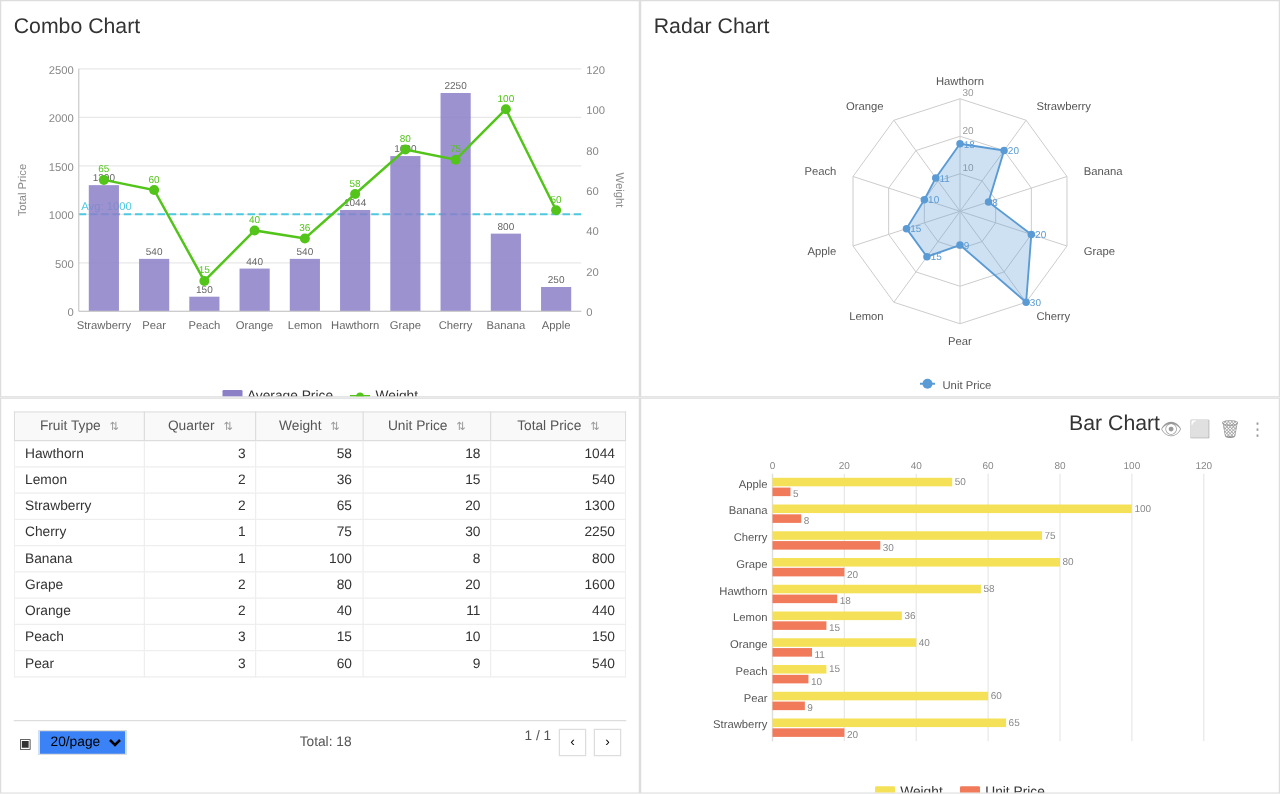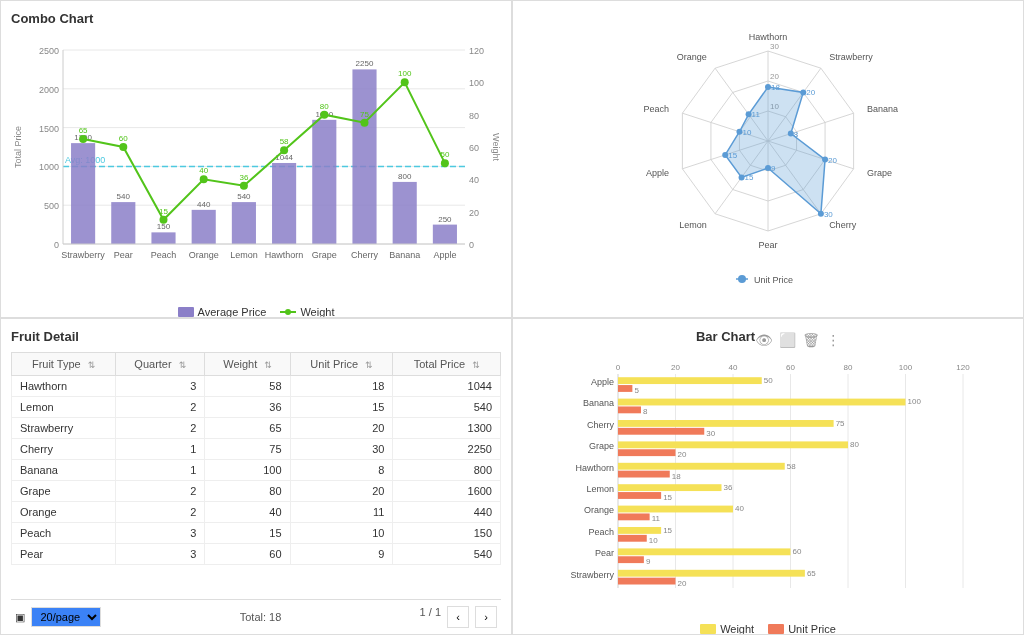--- a/index.html
+++ b/index.html
@@ -1,19 +1,19 @@
 <!DOCTYPE html>
 <html><head>
   <meta charset="utf-8">
   <style>
     * { box-sizing: border-box; margin: 0; padding: 0; }
     body { font-family: Arial, sans-serif; font-size: 12px; background: #f5f5f5; color: #333; }
     .dashboard { display: grid; grid-template-columns: 1fr 1fr; grid-template-rows: auto auto; gap: 0; width: 1024px; height: 635px; }
     .panel { background: #fff; border: 1px solid #ddd; padding: 10px; position: relative; overflow: hidden; }
-    .panel-title { font-size: 13px; font-weight: bold; margin-bottom: 8px; color: #333; }
+    .panel-title { font-size: 17px; font-weight: normal; margin-bottom: 8px; color: #333; }
     
     
     .combo-chart-panel { grid-column: 1; grid-row: 1; }
     .chart-container { position: relative; width: 100%; height: 260px; }
     .combo-svg { width: 100%; height: 100%; }
     
     
     .radar-chart-panel { grid-column: 2; grid-row: 1; }
     .radar-svg { width: 100%; height: 280px; }
     
@@ -25,21 +25,21 @@
     td { border: 1px solid #eee; padding: 4px 8px; color: #333; }
     td:nth-child(n+2) { text-align: right; }
     th .sort-icon { margin-left: 4px; font-size: 9px; color: #999; }
     .table-footer { display: flex; align-items: center; justify-content: space-between; padding: 6px 4px; border-top: 1px solid #ddd; font-size: 11px; color: #555; margin-top: 2px; }
     .page-info { display: flex; gap: 6px; }
     .page-btn { border: 1px solid #ddd; background: #fff; width: 22px; height: 22px; cursor: pointer; display: flex; align-items: center; justify-content: center; font-size: 11px; }
     .page-select { border: 1px solid #ddd; background: #3b82f6; padding: 2px 4px; font-size: 11px; cursor: pointer; }
     
     
     .bar-chart-panel { grid-column: 2; grid-row: 2; }
-    .bar-chart-header { display: flex; align-items: center; justify-content: center; margin-bottom: 6px; }
+    .bar-chart-header { display: flex; align-items: center; justify-content: flex-end; margin-bottom: 6px; }
     .bar-chart-icons { display: flex; gap: 6px; color: #999; font-size: 14px; }
     
     
     .legend { display: flex; gap: 14px; margin-top: 12px; justify-content: center; font-size: 11px; align-items: center; }
     .legend-item { display: flex; align-items: center; gap: 4px; }
   </style>
 </head>
 <body>
 
 <div class="dashboard">
@@ -134,20 +134,21 @@
       <div class="legend-item">
         <div style="width:16px;height:2px;background:#52c41a;position:relative;">
           <div style="width:6px;height:6px;border-radius:50%;background:#52c41a;position:absolute;top:-2px;left:5px;"></div>
         </div>
         <span>Weight</span>
       </div>
     </div>
   </div>
 
   <div class="panel radar-chart-panel">
+    <div class="panel-title">Radar Chart</div>
     <svg id="radarSvg" class="radar-svg" viewBox="0 0 360 280">
         <path d="M 180 100 L 197.6335575687742 105.72949016875157 L 208.5316954888546 120.72949016875158 L 208.5316954888546 139.27050983124843 L 197.6335575687742 154.27050983124843 L 180 160 L 162.3664424312258 154.27050983124843 L 151.4683045111454 139.27050983124843 L 151.4683045111454 120.72949016875158 L 162.3664424312258 105.72949016875158 Z" stroke="#ccc" stroke-width="0.8" fill="none"></path>
         <text x="182" y="98" font-size="8" fill="#999">10</text>
         <path d="M 180 70 L 215.2671151375484 81.45898033750315 L 237.06339097770922 111.45898033750316 L 237.06339097770922 148.54101966249684 L 215.2671151375484 178.54101966249686 L 180 190 L 144.7328848624516 178.54101966249686 L 122.93660902229078 148.54101966249686 L 122.93660902229078 111.45898033750316 L 144.7328848624516 81.45898033750316 Z" stroke="#ccc" stroke-width="0.8" fill="none"></path>
         <text x="182" y="68" font-size="8" fill="#999">20</text>
         <path d="M 180 40 L 232.90067270632258 57.18847050625473 L 265.5950864665638 102.18847050625473 L 265.5950864665638 157.81152949374527 L 232.90067270632258 202.81152949374527 L 180 220 L 127.09932729367742 202.81152949374527 L 94.40491353343619 157.81152949374527 L 94.40491353343617 102.18847050625475 L 127.0993272936774 57.188470506254745 Z" stroke="#ccc" stroke-width="0.8" fill="none"></path>
         <text x="182" y="38" font-size="8" fill="#999">30</text>
         <line x1="180" y1="130" x2="180" y2="40" stroke="#ccc" stroke-width="0.8"></line>
         <line x1="180" y1="130" x2="232.90067270632258" y2="57.18847050625473" stroke="#ccc" stroke-width="0.8"></line>
         <line x1="180" y1="130" x2="265.5950864665638" y2="102.18847050625473" stroke="#ccc" stroke-width="0.8"></line>
@@ -189,21 +190,20 @@
         <text x="81.09012230530404" y="165.13776741499453" text-anchor="end" font-size="9" fill="#555">Apple</text>
         <text x="81.09012230530402" y="100.86223258500547" text-anchor="end" font-size="9" fill="#555">Peach</text>
         <text x="118.87033376158278" y="48.86223258500547" text-anchor="end" font-size="9" fill="#555">Orange</text>
         <circle cx="154" cy="268" r="4" fill="#5b9bd5"></circle>
         <line x1="148" y1="268" x2="160" y2="268" stroke="#5b9bd5" stroke-width="1.5"></line>
         <text x="166" y="272" font-size="9" fill="#555">Unit Price</text>
       </svg>
   </div>
 
   <div class="panel fruit-detail-panel">
-    <div class="panel-title">Fruit Detail</div>
     <div class="table-wrapper">
       <table>
         <thead>
           <tr>
             <th>Fruit Type <span class="sort-icon">⇅</span></th>
             <th>Quarter <span class="sort-icon">⇅</span></th>
             <th>Weight <span class="sort-icon">⇅</span></th>
             <th>Unit Price <span class="sort-icon">⇅</span></th>
             <th>Total Price <span class="sort-icon">⇅</span></th>
           </tr>

